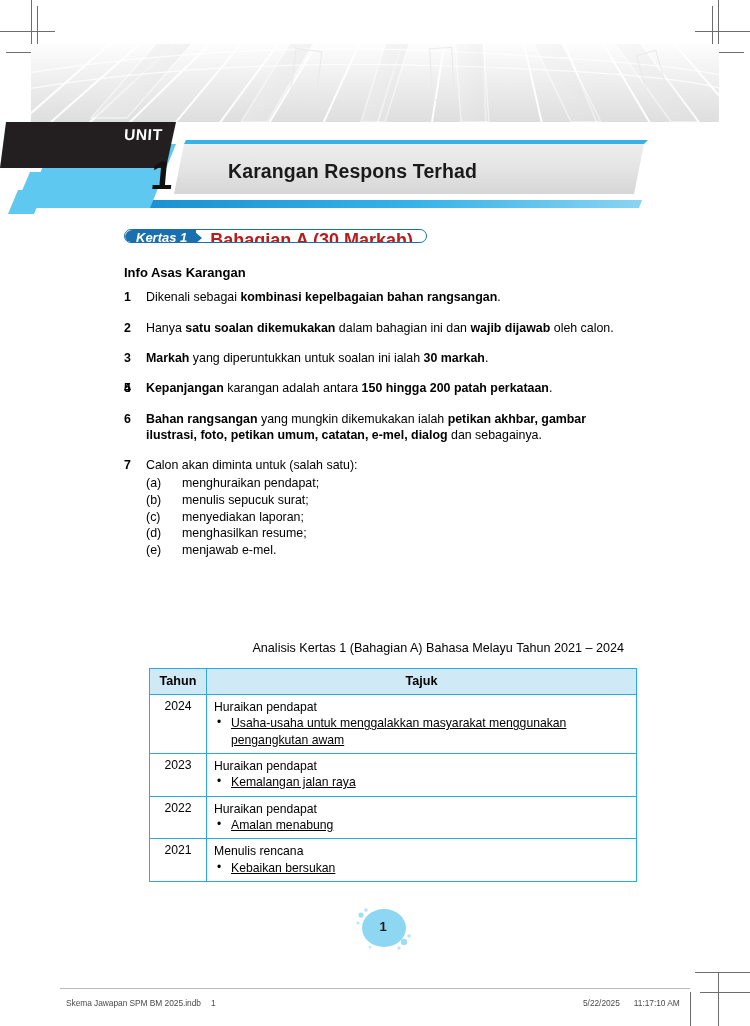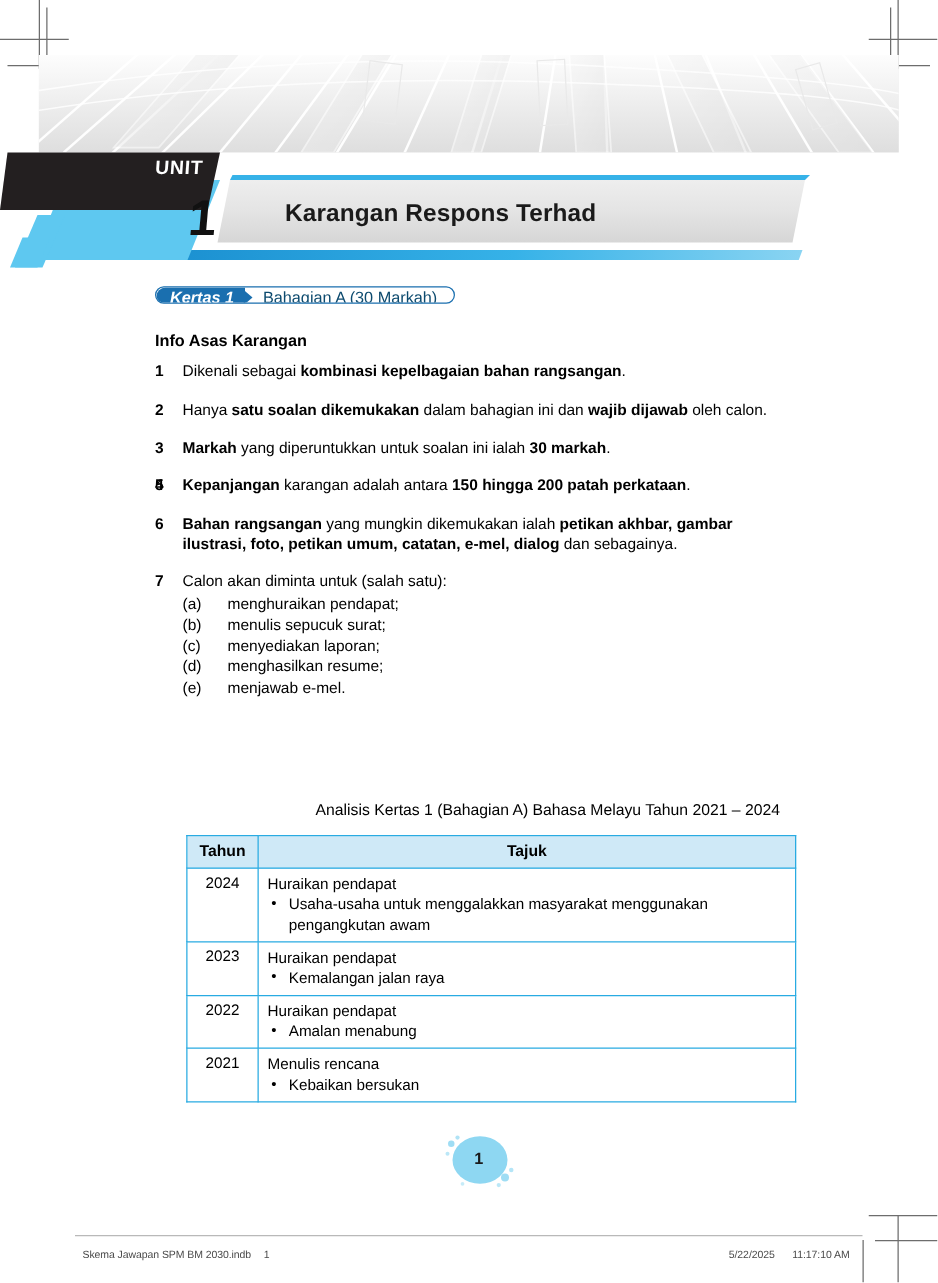--- a/index.html
+++ b/index.html
@@ -91,23 +91,23 @@
     content: "";
     position: absolute;
     right: -6px; top: 50%;
     transform: translateY(-50%);
     width: 0; height: 0;
     border-top: 6px solid transparent;
     border-bottom: 6px solid transparent;
     border-left: 7px solid #1a6faf;
   }
   .kertas-value {
-    color: #0c4a6e;
-    font-size: 13px;
-    font-weight: normal;
+    color: #b91c1c;
+    font-size: 18px;
+    font-weight: bold;
     padding: 0 13px 0 14px;
     display: flex;
     align-items: center;
   }
 
   
   .content {
     position: absolute;
     left: 124px; top: 264px;
     width: 512px;
@@ -175,21 +175,21 @@
     font-size: 12.6px;
     padding: 5px 6px 6px 6px;
   }
   th.col-tahun { width: 57px; }
   td.yr {
     text-align: center;
     width: 57px;
     white-space: nowrap;
   }
   td.topic { line-height: 1.34; }
-  td.topic .bullets { margin: 0; padding: 0; list-style: none; }
+  td.topic .bullets { margin: 0; padding: 0; list-style: none; text-decoration: underline; }
   td.topic .bullets li {
     position: relative;
     padding-left: 17px;
   }
   td.topic .bullets li::before {
     content: "\2022";
     position: absolute;
     left: 3px; top: -1px;
     font-size: 12px;
   }
@@ -423,17 +423,17 @@
       <circle cx="57" cy="33" r="1.8" opacity="0.65"></circle>
       <circle cx="47" cy="45" r="1.7" opacity="0.6"></circle>
       <circle cx="18" cy="44" r="1.5" opacity="0.5"></circle>
     </g>
   </svg>
 </div>
 <div class="page-num">1</div>
 
 <div class="footer-rule"></div>
 <div class="footer-left">
-  <span>Skema Jawapan SPM BM 2030.indb</span><span class="pg">1</span>
+  <span>Skema Jawapan SPM BM 2025.indb</span><span class="pg">1</span>
 </div>
 <div class="footer-right">
   <span>5/22/2025</span><span class="tm">11:17:10 AM</span>
 </div>
 
 </body></html>

